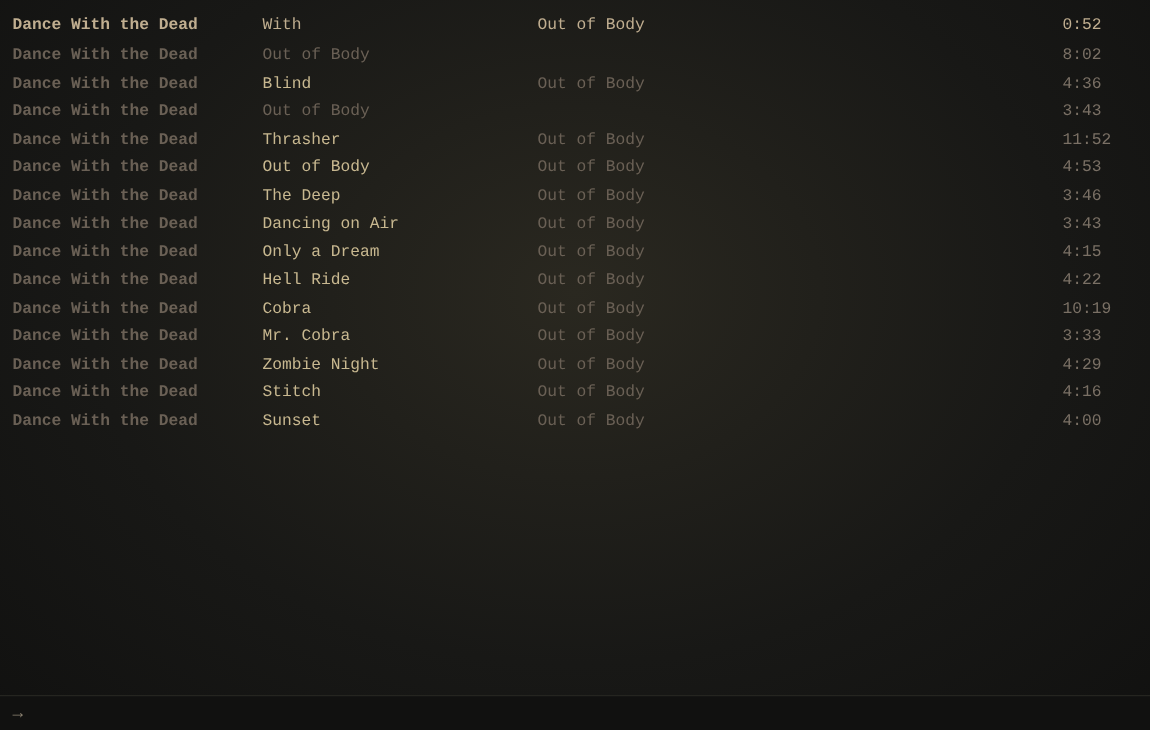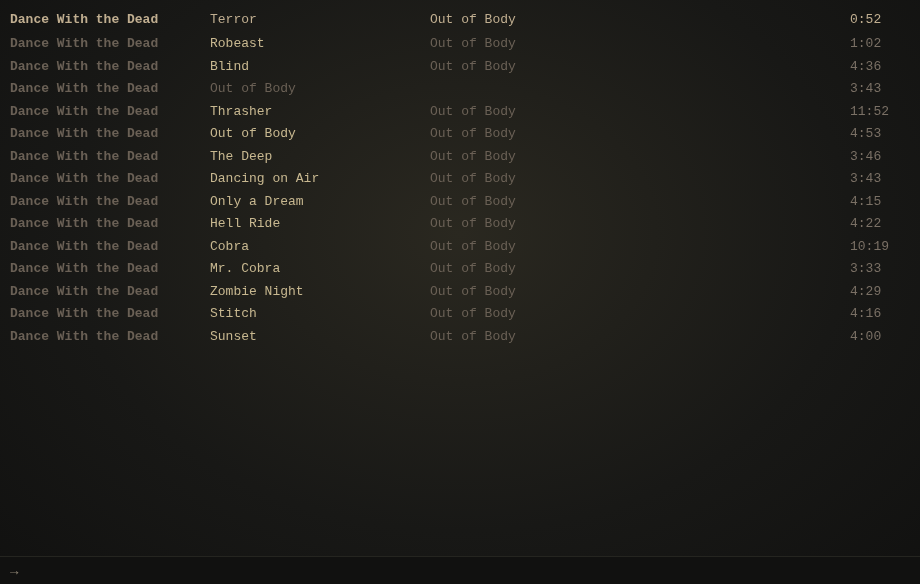--- a/index.html
+++ b/index.html
@@ -94,29 +94,28 @@
       font-size: 14px;
     }
   </style>
 </head>
 <body>
 
 <div class="track-list">
 
   <div class="track-row header">
     <div class="col-artist">Dance With the Dead</div>
-    <div class="col-title">Terror</div>
+    <div class="col-title">With</div>
     <div class="col-album">Out of Body</div>
     <div class="col-duration">0:52</div>
   </div>
 <div class="track-row">
       <div class="col-artist">Dance With the Dead</div>
-      <div class="col-title">Robeast</div>
       <div class="col-album">Out of Body</div>
-      <div class="col-duration">1:02</div>
+      <div class="col-duration">8:02</div>
     </div>
     <div class="track-row">
       <div class="col-artist">Dance With the Dead</div>
       <div class="col-title">Blind</div>
       <div class="col-album">Out of Body</div>
       <div class="col-duration">4:36</div>
     </div>
     <div class="track-row">
       <div class="col-artist">Dance With the Dead</div>
       <div class="col-album">Out of Body</div>

